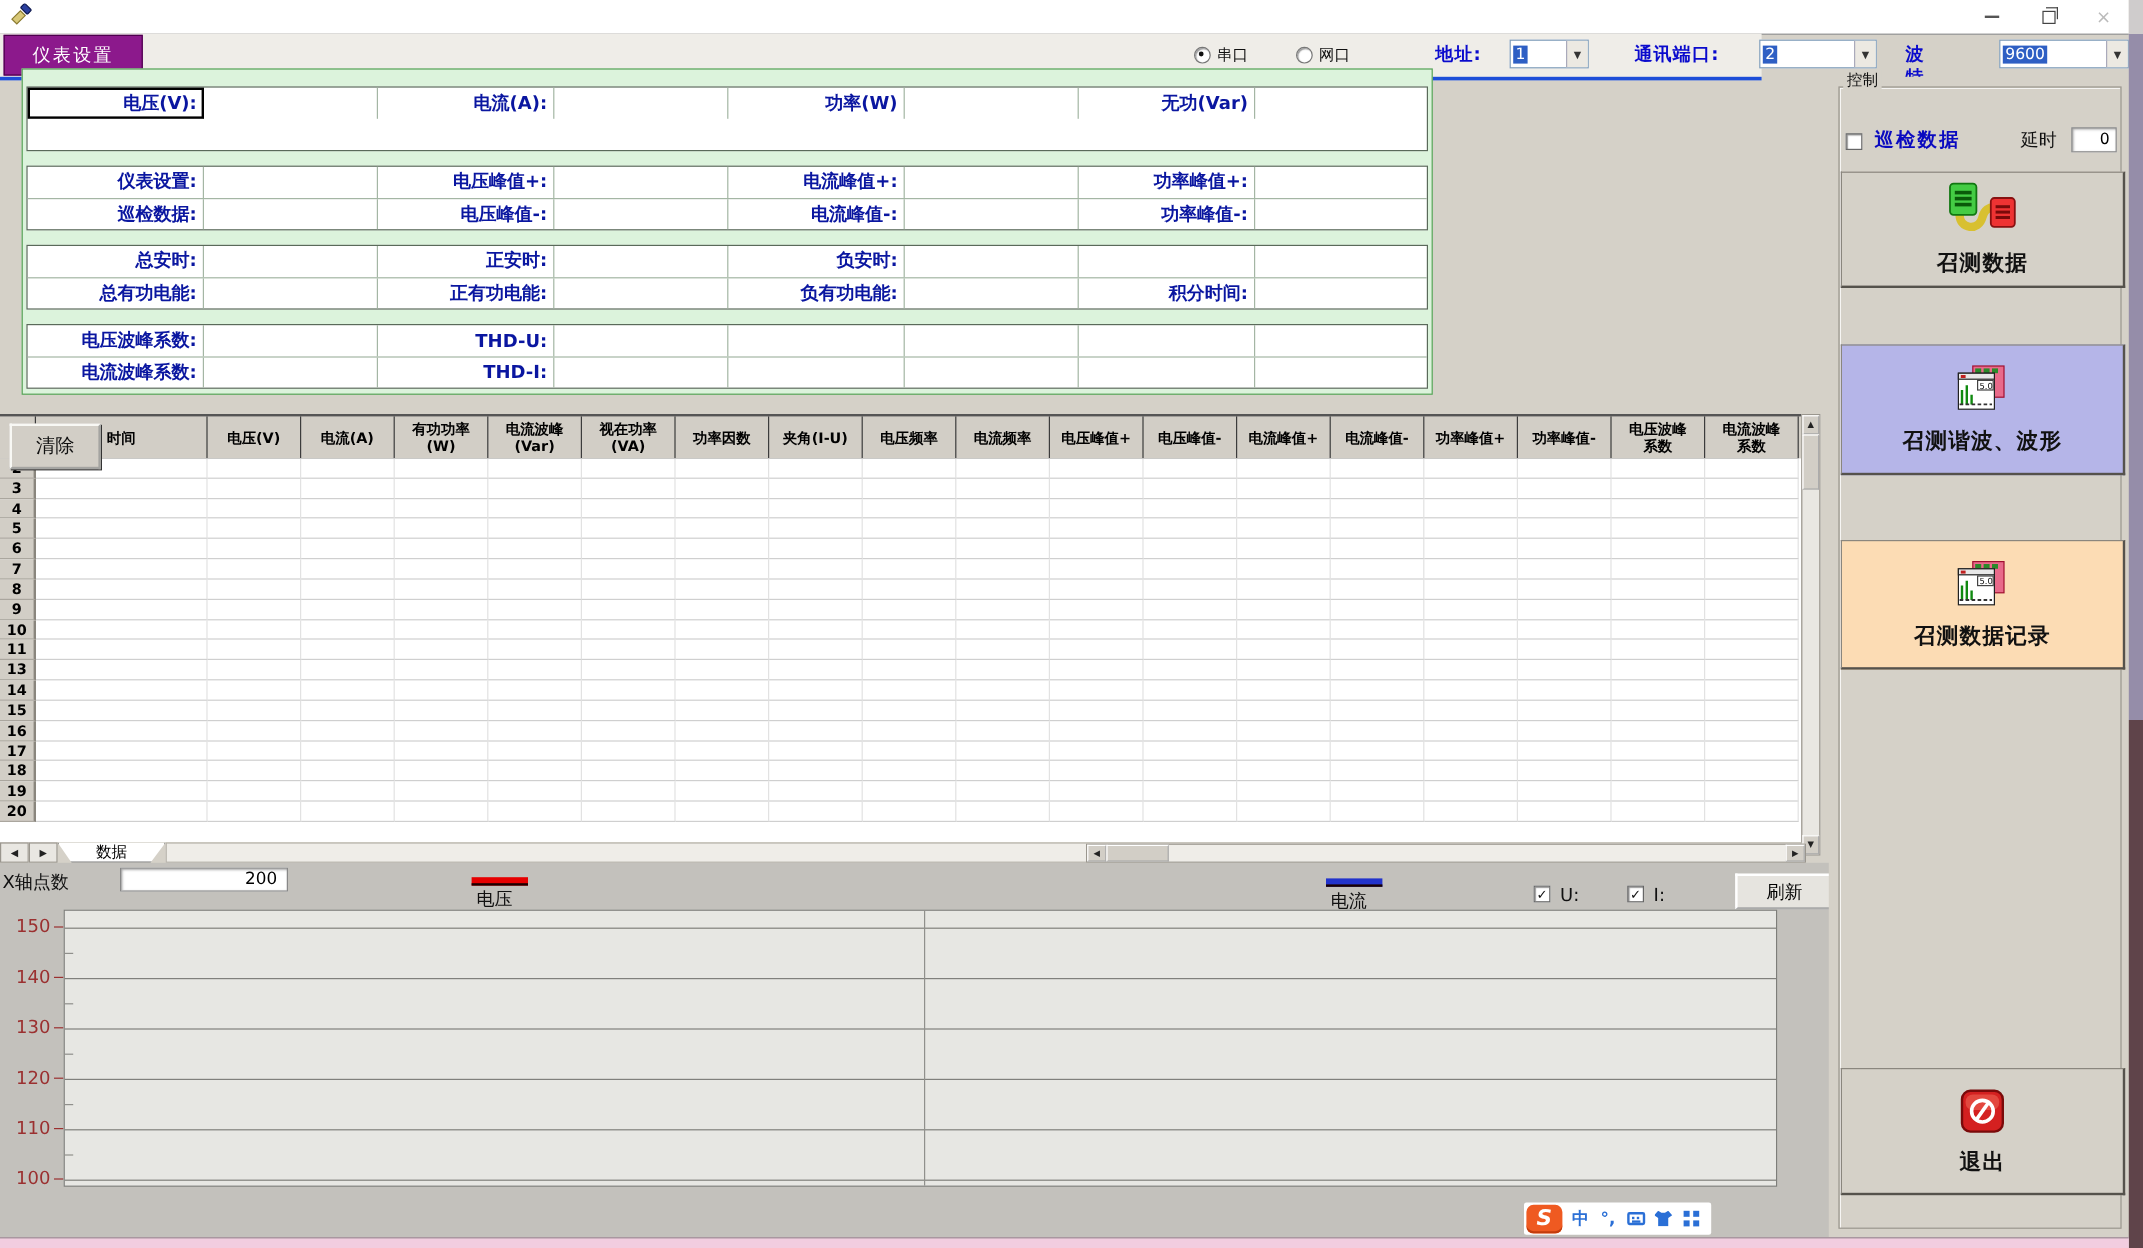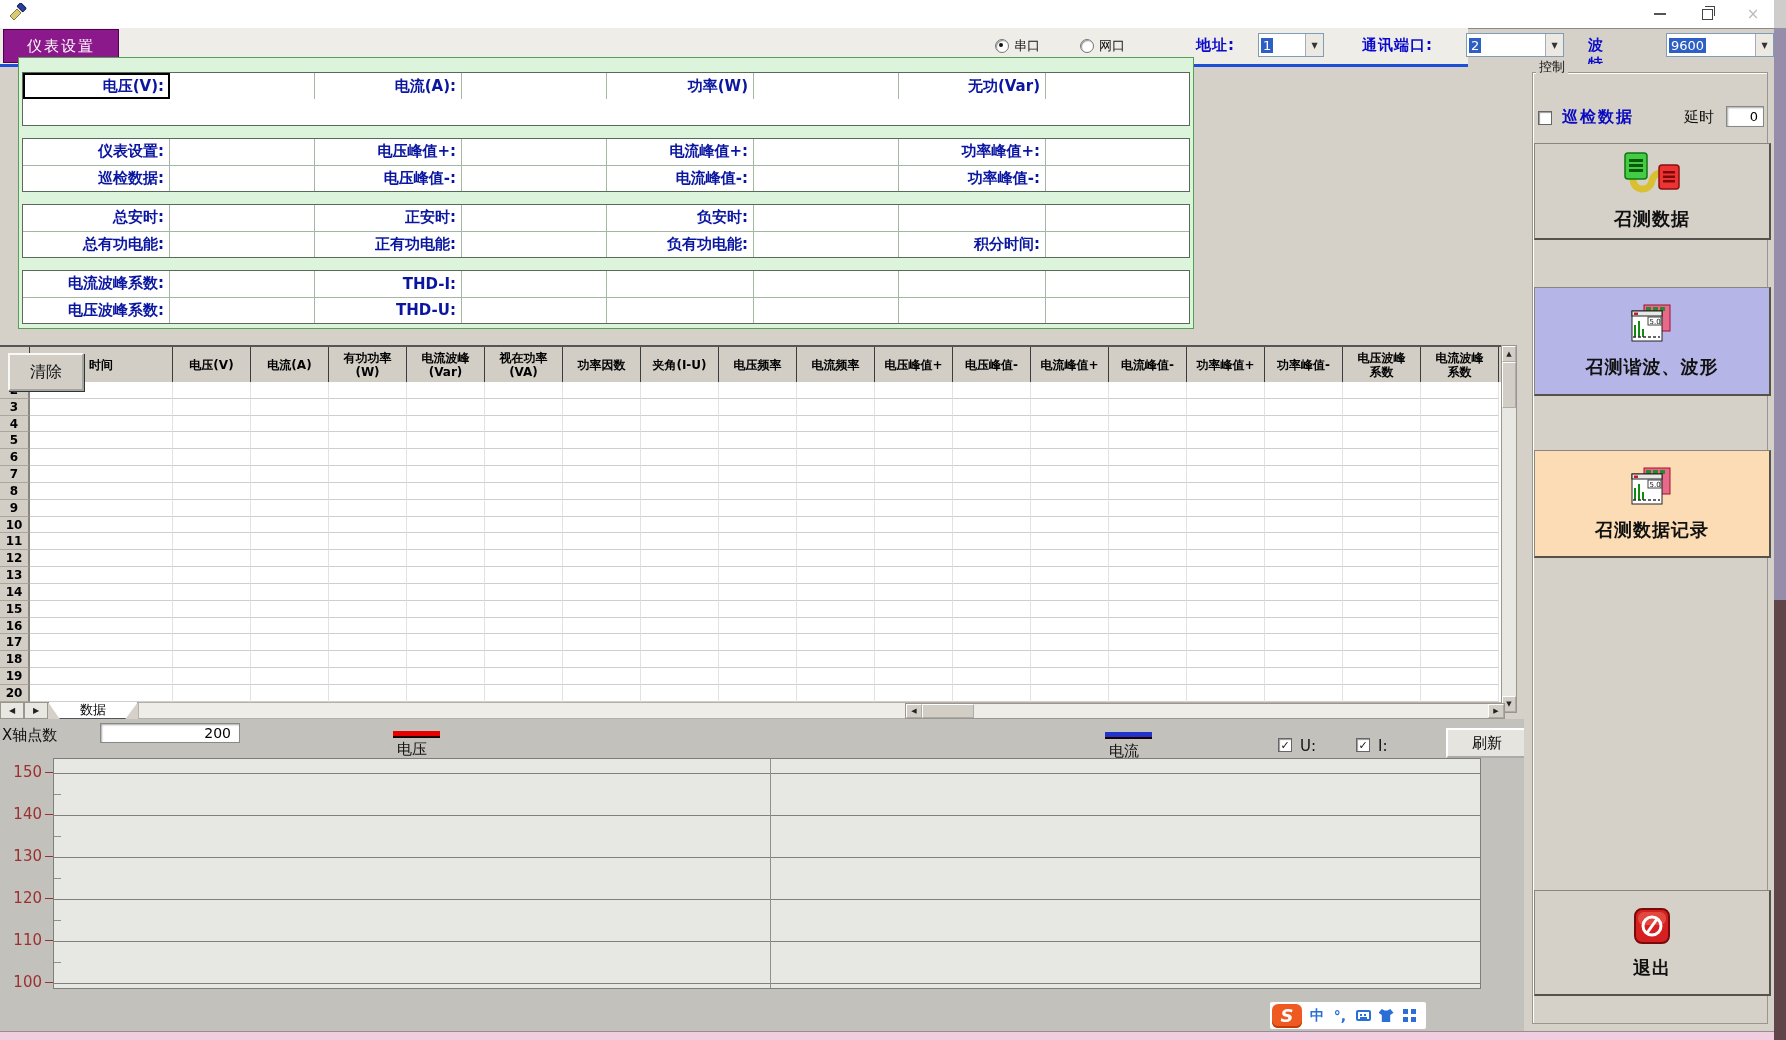--- a/index.html
+++ b/index.html
@@ -225,33 +225,33 @@
           <div class="pcell plabel">正有功电能:</div>
           <div class="pcell pvalue"></div>
           <div class="pcell plabel">负有功电能:</div>
           <div class="pcell pvalue"></div>
           <div class="pcell plabel">积分时间:</div>
           <div class="pcell pvalue"></div>
         </div>
       </div>
     <div class="pgroup" id="pg3" style="top:212px">
         <div class="prow">
+          <div class="pcell plabel">电压波峰系数:</div>
+          <div class="pcell pvalue"></div>
+          <div class="pcell plabel">THD-U:</div>
+          <div class="pcell pvalue"></div>
+          <div class="pcell plabel"></div>
+          <div class="pcell pvalue"></div>
+          <div class="pcell plabel"></div>
+          <div class="pcell pvalue"></div>
+        </div>
+        <div class="prow">
           <div class="pcell plabel">电流波峰系数:</div>
           <div class="pcell pvalue"></div>
           <div class="pcell plabel">THD-I:</div>
-          <div class="pcell pvalue"></div>
-          <div class="pcell plabel"></div>
-          <div class="pcell pvalue"></div>
-          <div class="pcell plabel"></div>
-          <div class="pcell pvalue"></div>
-        </div>
-        <div class="prow">
-          <div class="pcell plabel">电压波峰系数:</div>
-          <div class="pcell pvalue"></div>
-          <div class="pcell plabel">THD-U:</div>
           <div class="pcell pvalue"></div>
           <div class="pcell plabel"></div>
           <div class="pcell pvalue"></div>
           <div class="pcell plabel"></div>
           <div class="pcell pvalue"></div>
         </div>
       </div>
   </div>
 
   <div class="abs sheet-head" id="thead">
@@ -485,41 +485,20 @@
         <div class="tcell" style="width: 78px;"></div>
         <div class="tcell" style="width: 78px;"></div>
         <div class="tcell" style="width: 78px;"></div>
         <div class="tcell" style="width: 78px;"></div>
         <div class="tcell" style="width: 78px;"></div>
         <div class="tcell" style="width: 78px;"></div>
         <div class="tcell" style="width: 78px;"></div>
         <div class="tcell" style="width: 78px;"></div>
       </div>
       <div class="trow">
-        <div class="rnum">12</div>
-        <div class="tcell" style="width: 143px;"></div>
-        <div class="tcell" style="width: 78px;"></div>
-        <div class="tcell" style="width: 78px;"></div>
-        <div class="tcell" style="width: 78px;"></div>
-        <div class="tcell" style="width: 78px;"></div>
-        <div class="tcell" style="width: 78px;"></div>
-        <div class="tcell" style="width: 78px;"></div>
-        <div class="tcell" style="width: 78px;"></div>
-        <div class="tcell" style="width: 78px;"></div>
-        <div class="tcell" style="width: 78px;"></div>
-        <div class="tcell" style="width: 78px;"></div>
-        <div class="tcell" style="width: 78px;"></div>
-        <div class="tcell" style="width: 78px;"></div>
-        <div class="tcell" style="width: 78px;"></div>
-        <div class="tcell" style="width: 78px;"></div>
-        <div class="tcell" style="width: 78px;"></div>
-        <div class="tcell" style="width: 78px;"></div>
-        <div class="tcell" style="width: 78px;"></div>
-      </div>
-      <div class="trow">
         <div class="rnum">13</div>
         <div class="tcell" style="width: 143px;"></div>
         <div class="tcell" style="width: 78px;"></div>
         <div class="tcell" style="width: 78px;"></div>
         <div class="tcell" style="width: 78px;"></div>
         <div class="tcell" style="width: 78px;"></div>
         <div class="tcell" style="width: 78px;"></div>
         <div class="tcell" style="width: 78px;"></div>
         <div class="tcell" style="width: 78px;"></div>
         <div class="tcell" style="width: 78px;"></div>

